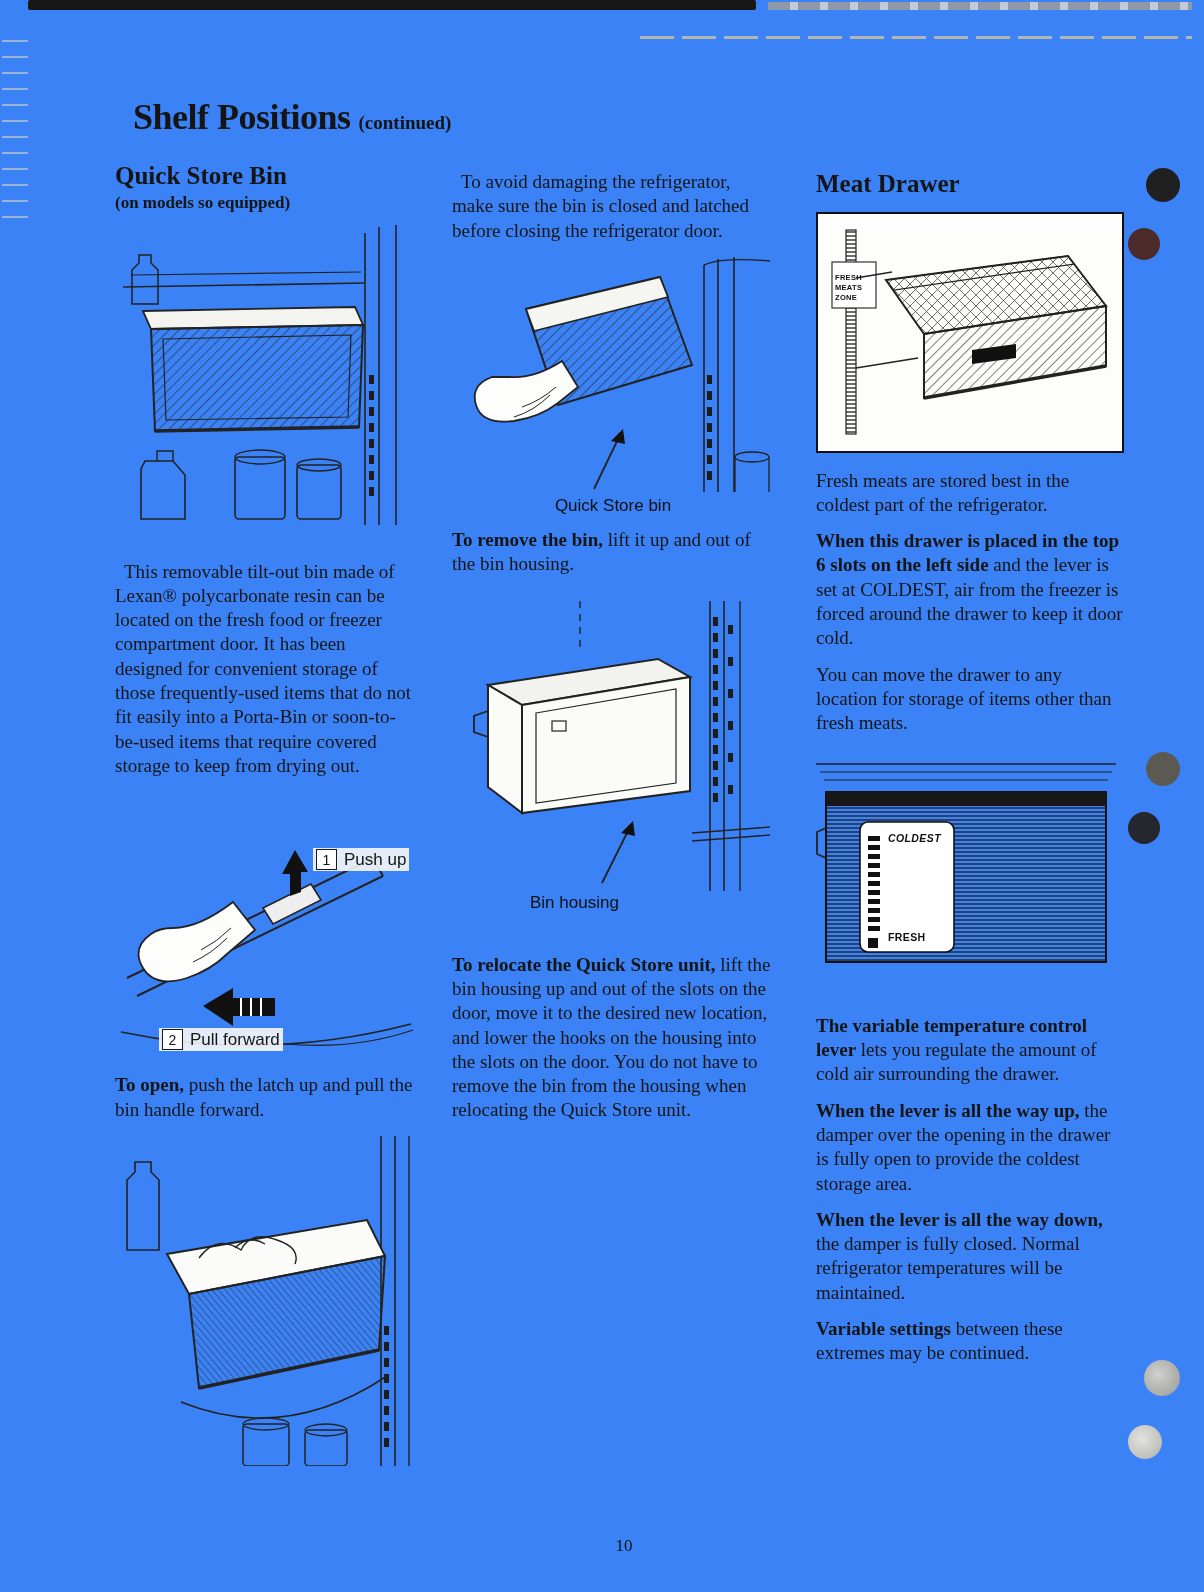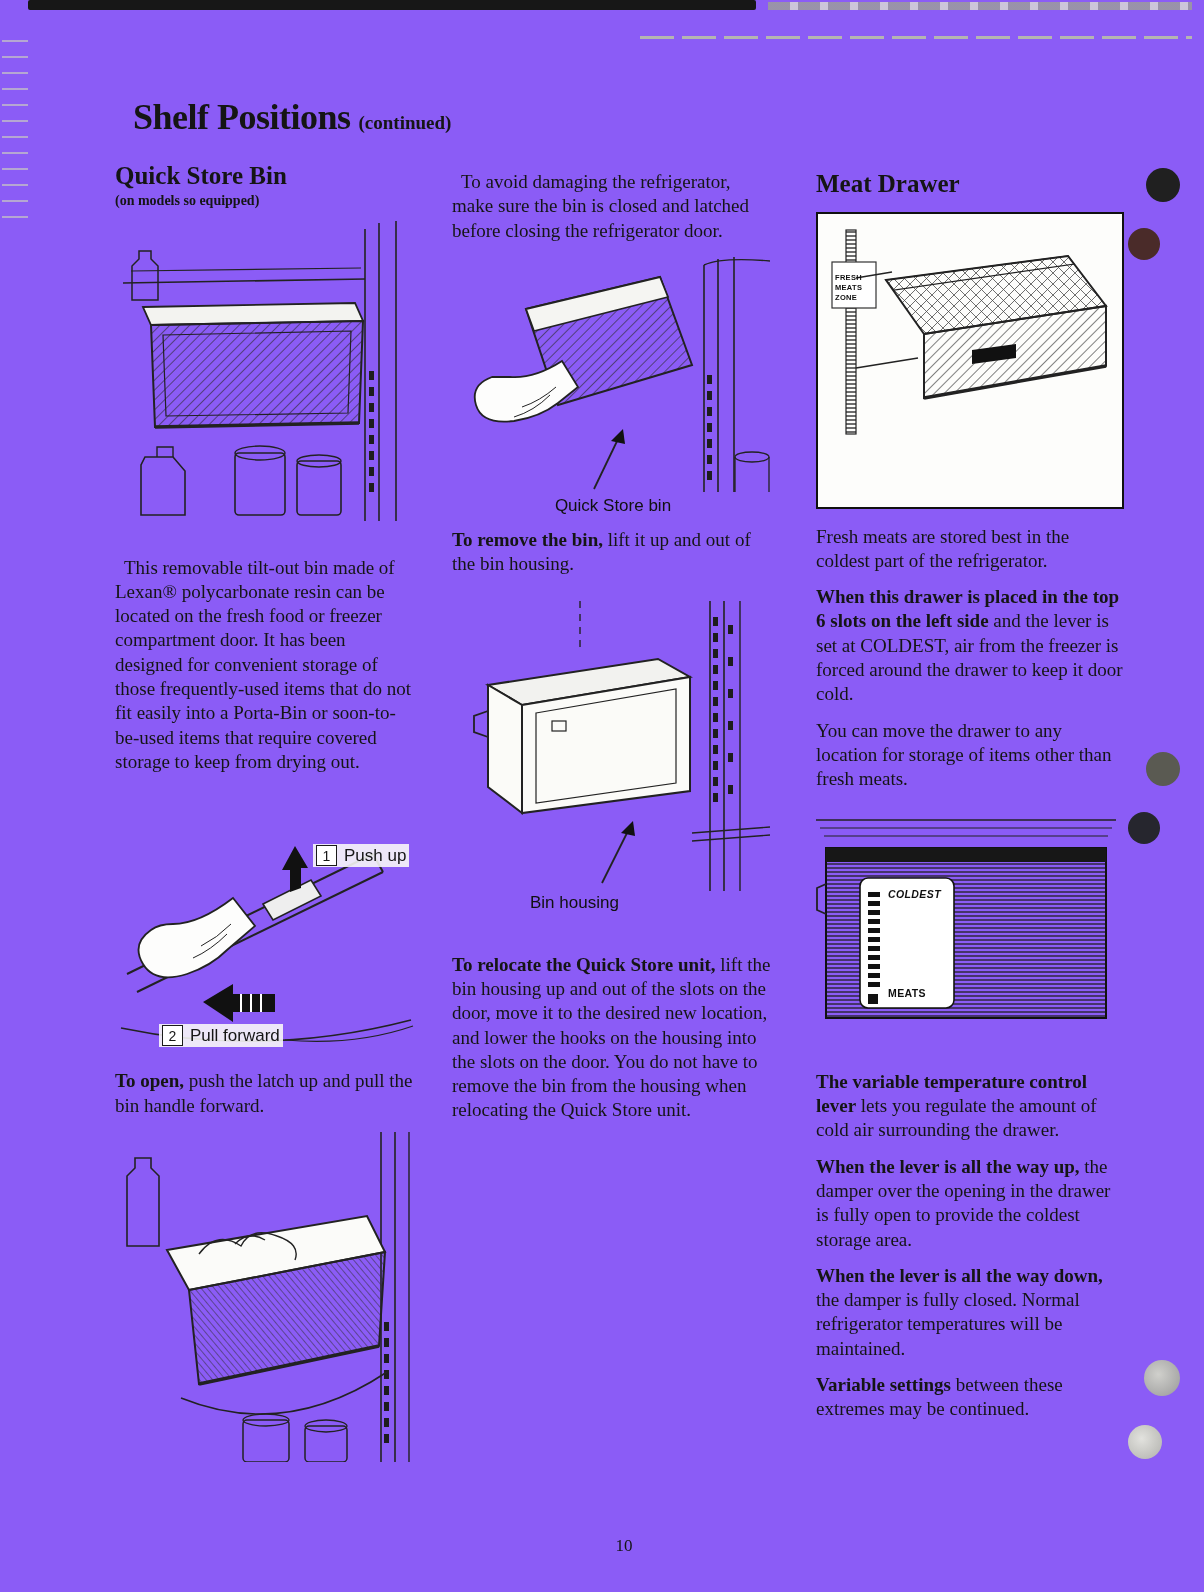--- a/index.html
+++ b/index.html
@@ -1,44 +1,44 @@
 <!DOCTYPE html>
 <html><head>
 <meta charset="utf-8">
 <style>
   * { margin:0; padding:0; box-sizing:border-box; }
   html,body { background:#e9e9e6; }
   .page {
     position:relative; width:1204px; height:1592px; margin:0 auto;
-    background:#8b5cf6; overflow:hidden;
+    background:#3b82f6; overflow:hidden;
     font-family:"Liberation Serif", serif; color:#151515;
   }
   .title-block { position:absolute; left:133px; top:96px; white-space:nowrap; }
   .title { font-size:36px; font-weight:bold; letter-spacing:-0.5px; display:inline; }
   .title-suffix { font-size:19px; font-weight:bold; margin-left:8px; }
 
   .col { position:absolute; }
   .col-left  { left:115px; top:162px; width:300px; }
   .col-mid   { left:452px; top:170px; width:322px; }
   .col-right { left:816px; top:170px; width:308px; }
 
   h2.section-heading { font-size:25px; font-weight:bold; line-height:1.1; }
-  .subheading { font-size:14px; font-weight:bold; margin-top:3px; }
+  .subheading { font-size:17px; font-weight:bold; margin-top:3px; }
 
   p.body { font-size:19px; line-height:1.28; }
   p.indent { text-indent:9px; }
 
   .figure { position:relative; }
   .fig-l1 { margin-top:12px; height:300px; }
   .fig-l2 { margin-top:14px; height:265px; }
   .fig-l3 { margin-top:14px; height:330px; }
   .fig-m1 { margin-top:14px; height:235px; }
   .fig-m2 { margin-top:24px; height:290px; }
   .fig-r2 { margin-top:22px; height:238px; }
-  .framed { margin-top:14px; border:2.5px solid #101010; padding:4px; background:#fdfdfb; height:297px; }
+  .framed { margin-top:14px; border:2.5px solid #101010; padding:4px; background:#fdfdfb; height:241px; }
 
   .fig-caption { font-family:"Liberation Sans", sans-serif; font-size:17px; color:#101010; }
   .cap-center { text-align:center; margin-top:4px; }
   .cap-housing { margin-top:2px; padding-left:78px; }
 
   .mt16 { margin-top:16px; } .mt12 { margin-top:12px; } .mt18 { margin-top:18px; }
   .mt20 { margin-top:35px; } .mt28 { margin-top:12px; } .mt40 { margin-top:40px; }
 
   .callout {
     position:absolute; display:flex; align-items:center; gap:7px;
@@ -327,21 +327,21 @@
             <rect x="52" y="123" width="12" height="5"></rect>
           <rect x="52" y="132" width="12" height="5"></rect>
             <rect x="52" y="141" width="12" height="5"></rect>
           <rect x="52" y="150" width="12" height="5"></rect>
             <rect x="52" y="159" width="12" height="5"></rect>
           <rect x="52" y="168" width="12" height="5"></rect>
           <rect x="52" y="180" width="10" height="10"></rect>
         </g>
       </svg>
       <div class="overlay-label coldest-label">COLDEST</div>
-      <div class="overlay-label cold-label">MEATS</div>
+      <div class="overlay-label cold-label">FRESH</div>
     </div>
 
     <p class="body mt18"><strong>The variable temperature control lever</strong><span> lets you regulate the amount of cold air surrounding the drawer.</span></p>
 
     <p class="body mt12"><strong>When the lever is all the way up,</strong><span> the damper over the opening in the drawer is fully open to provide the coldest storage area.</span></p>
 
     <p class="body mt12"><strong>When the lever is all the way down,</strong><span> the damper is fully closed. Normal refrigerator temperatures will be maintained.</span></p>
 
     <p class="body mt12"><strong>Variable settings</strong><span> between these extremes may be continued.</span></p>
   </div>

